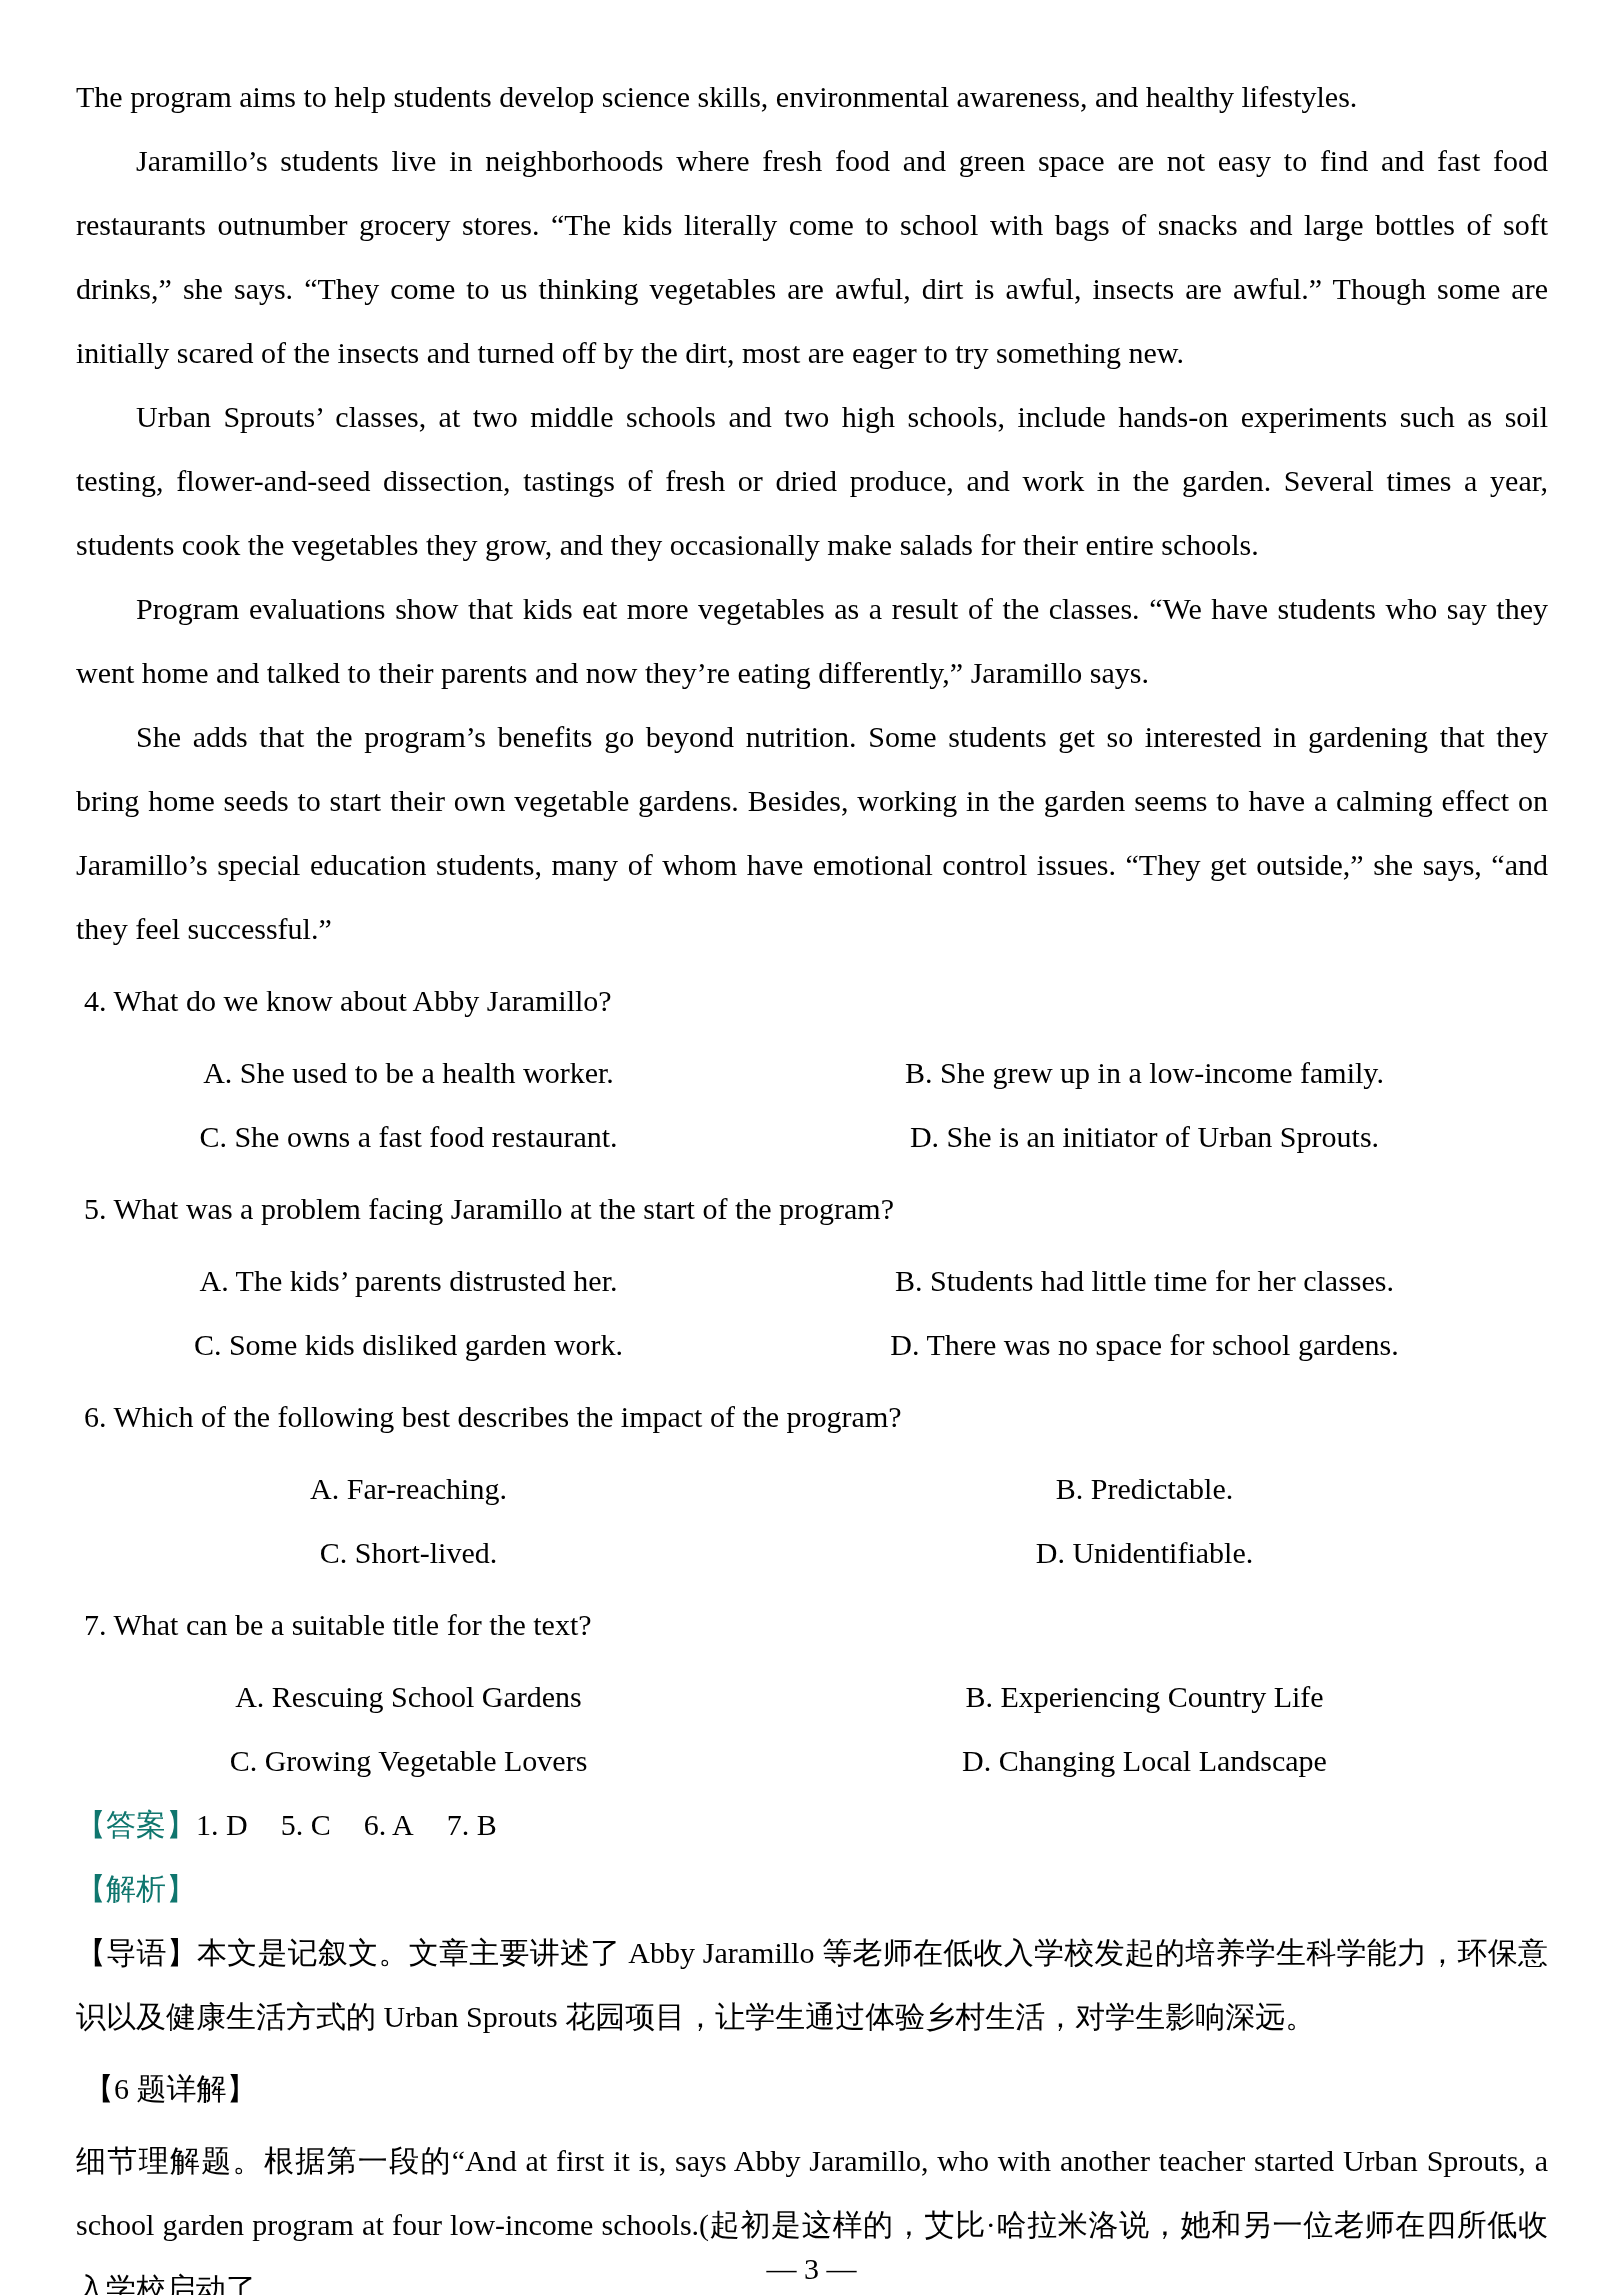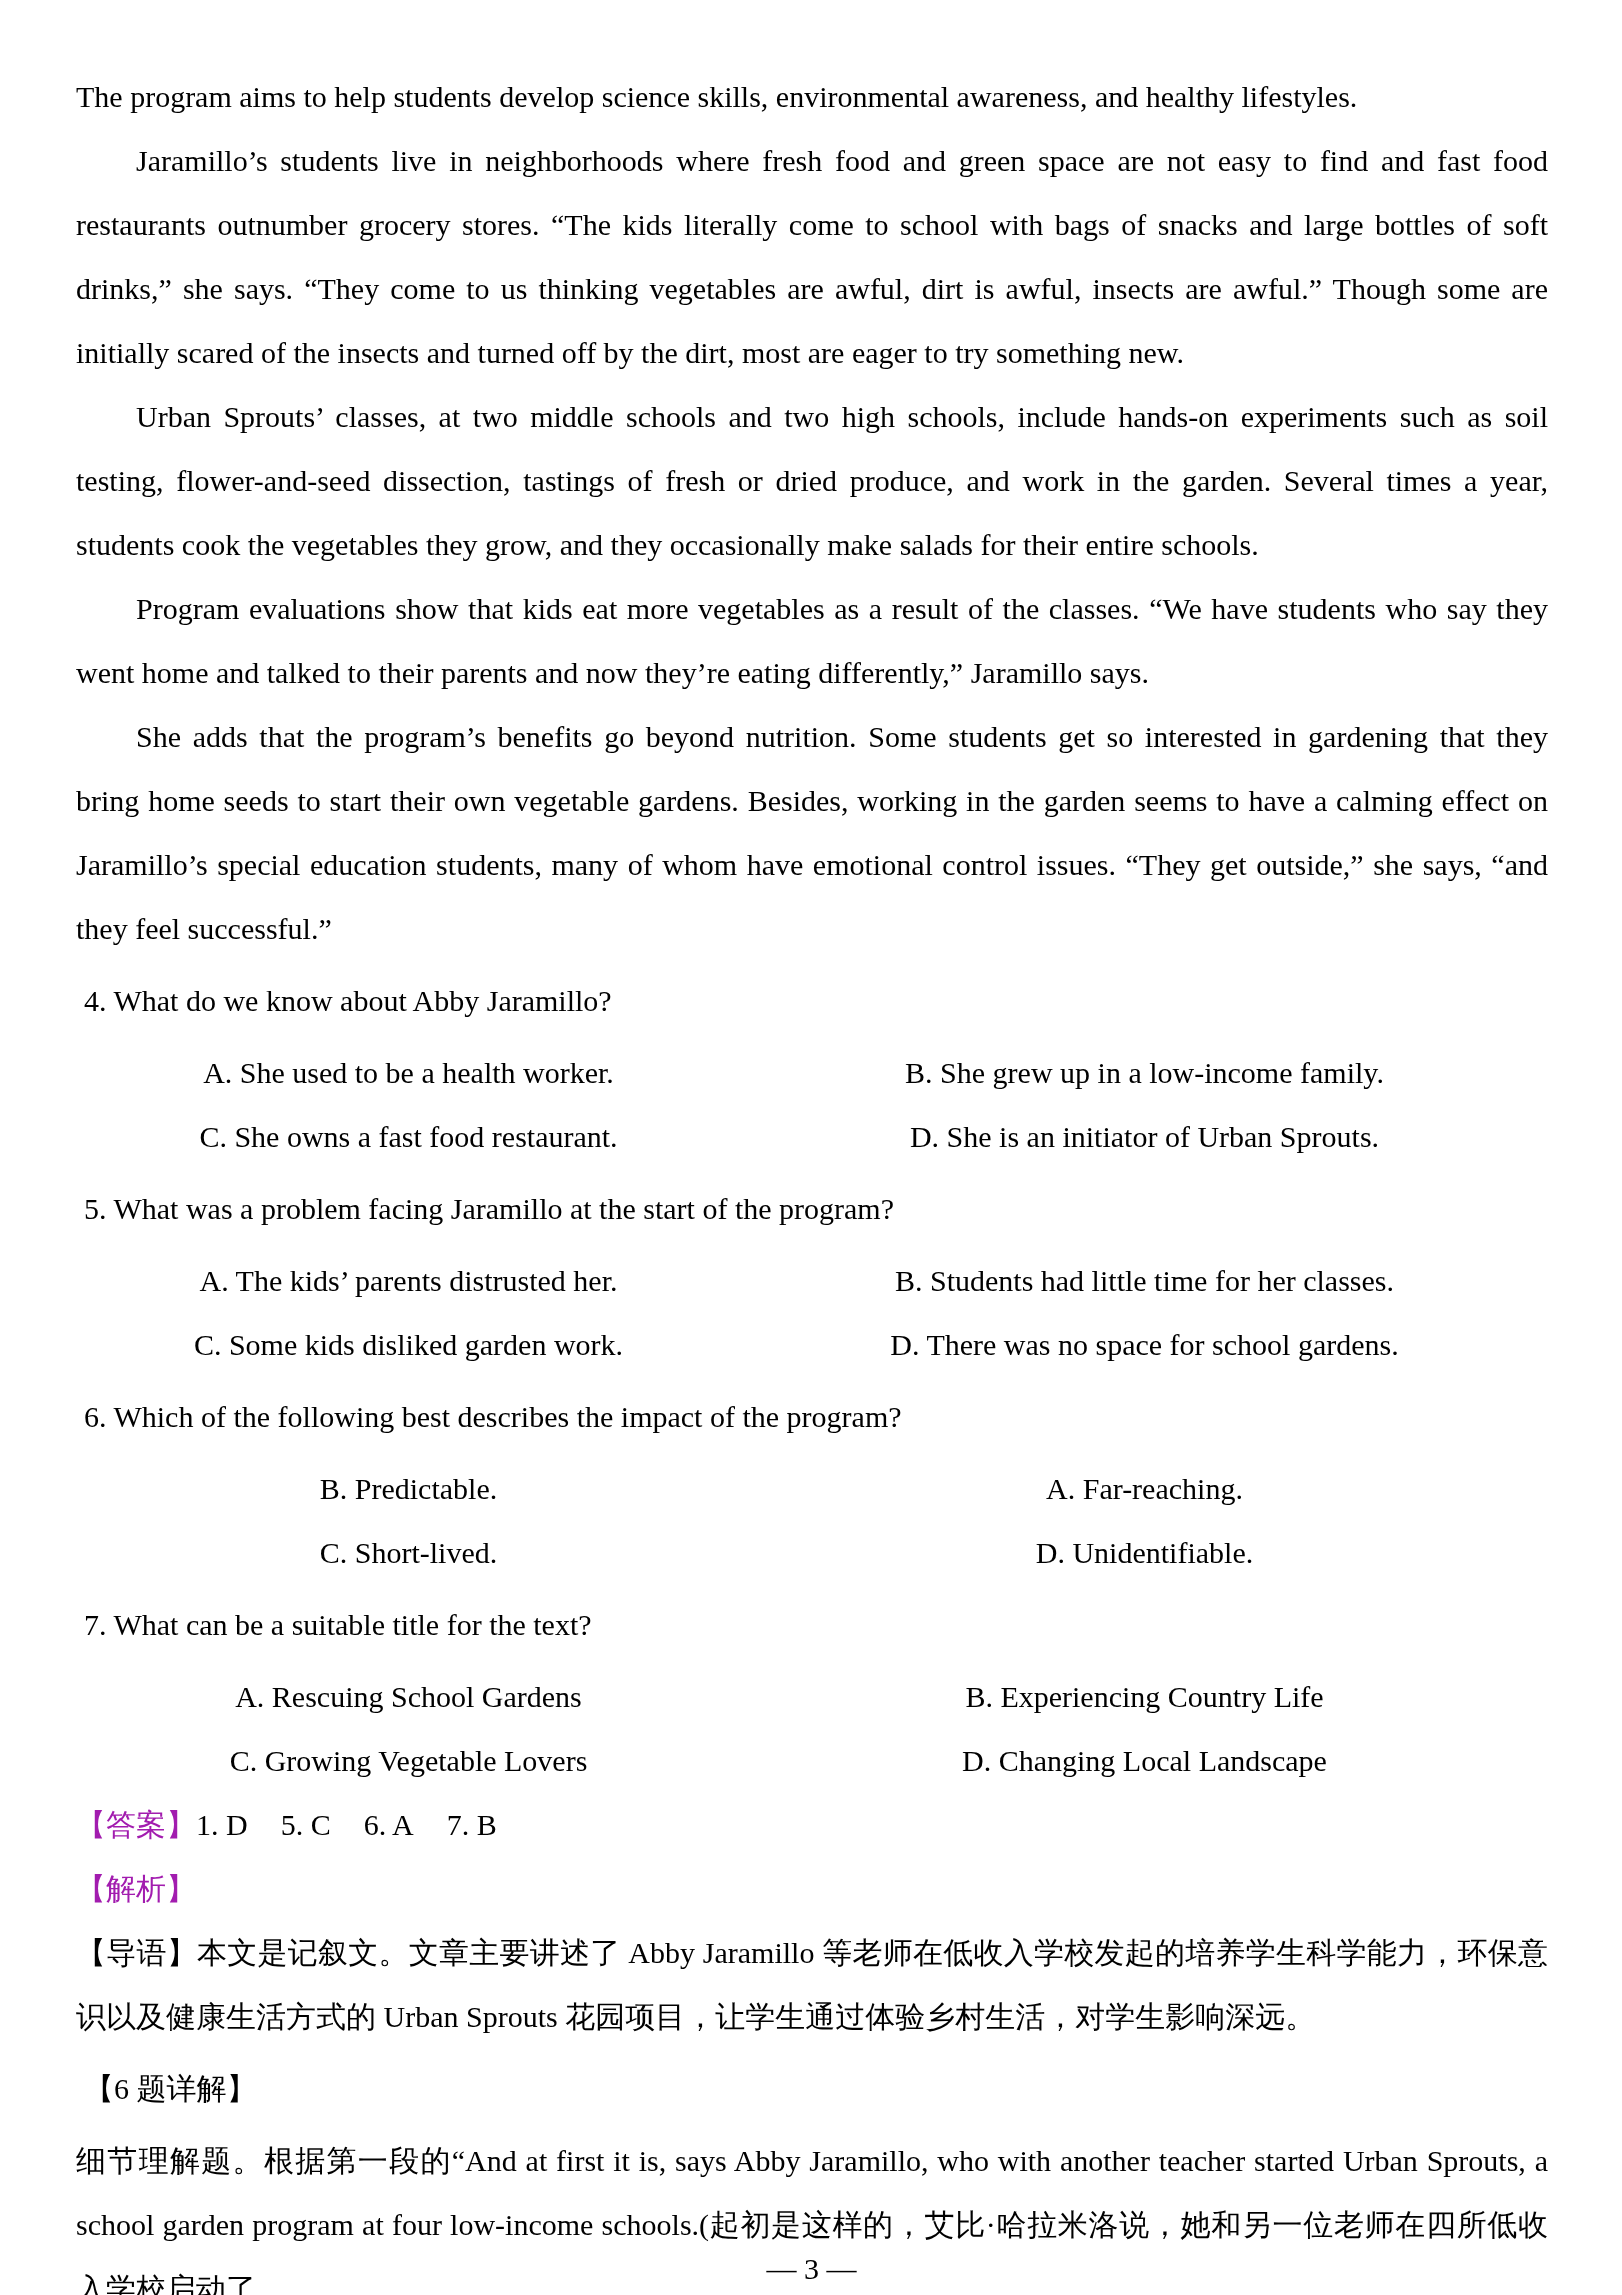--- a/index.html
+++ b/index.html
@@ -38,21 +38,21 @@
   .opt-row {
     display: grid;
     grid-template-columns: 665px 1fr;
     text-align: center;
   }
   .ans-line {
     margin: 0;
     text-align: left;
   }
   .blue-label {
-    color: #a21caf;
+    color: #0f766e;
   }
   .ans-item {
     display: inline-block;
     margin-right: 33px;
   }
   .ans-item:last-child {
     margin-right: 0;
   }
   .footer {
     position: absolute;
@@ -95,22 +95,22 @@
       </div>
       <div class="opt-row">
         <span>C. Some kids disliked garden work.</span>
         <span>D. There was no space for school gardens.</span>
       </div>
     </div>
 
     <div>
       <p class="q-stem">6. Which of the following best describes the impact of the program?</p>
       <div class="opt-row">
+        <span>A. Far-reaching.</span>
         <span>B. Predictable.</span>
-        <span>A. Far-reaching.</span>
       </div>
       <div class="opt-row">
         <span>C. Short-lived.</span>
         <span>D. Unidentifiable.</span>
       </div>
     </div>
 
     <div>
       <p class="q-stem">7. What can be a suitable title for the text?</p>
       <div class="opt-row">

